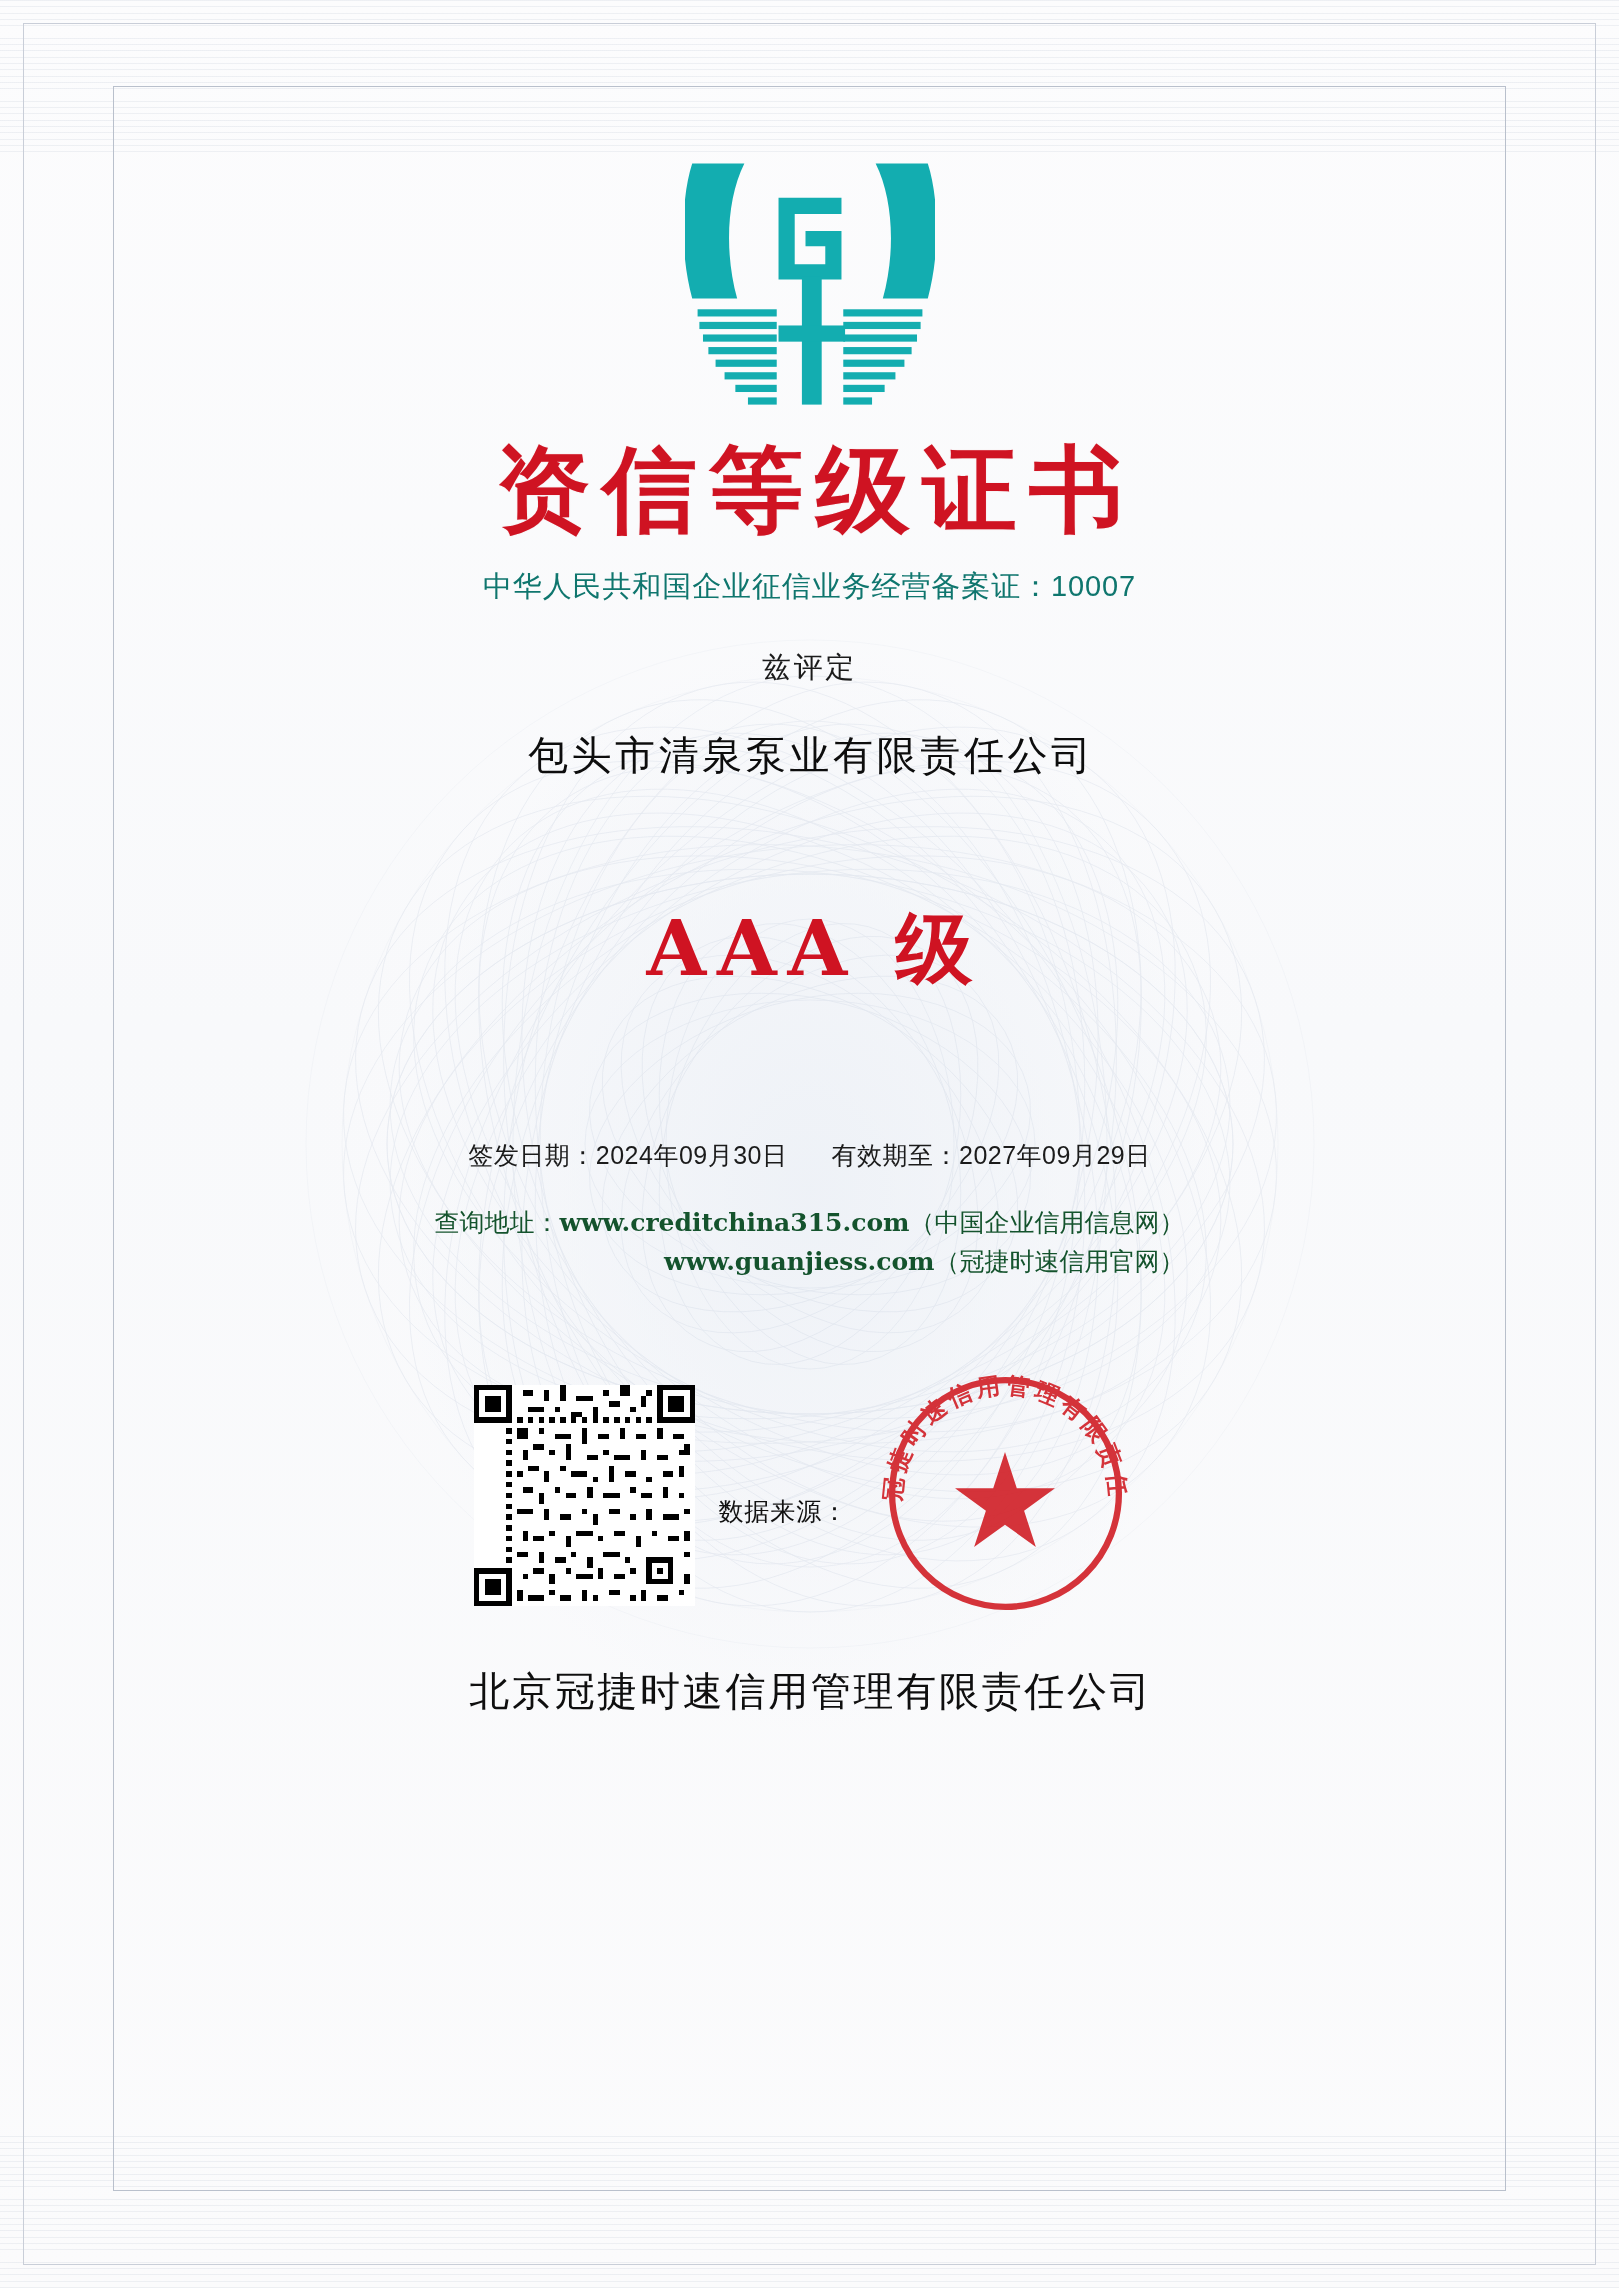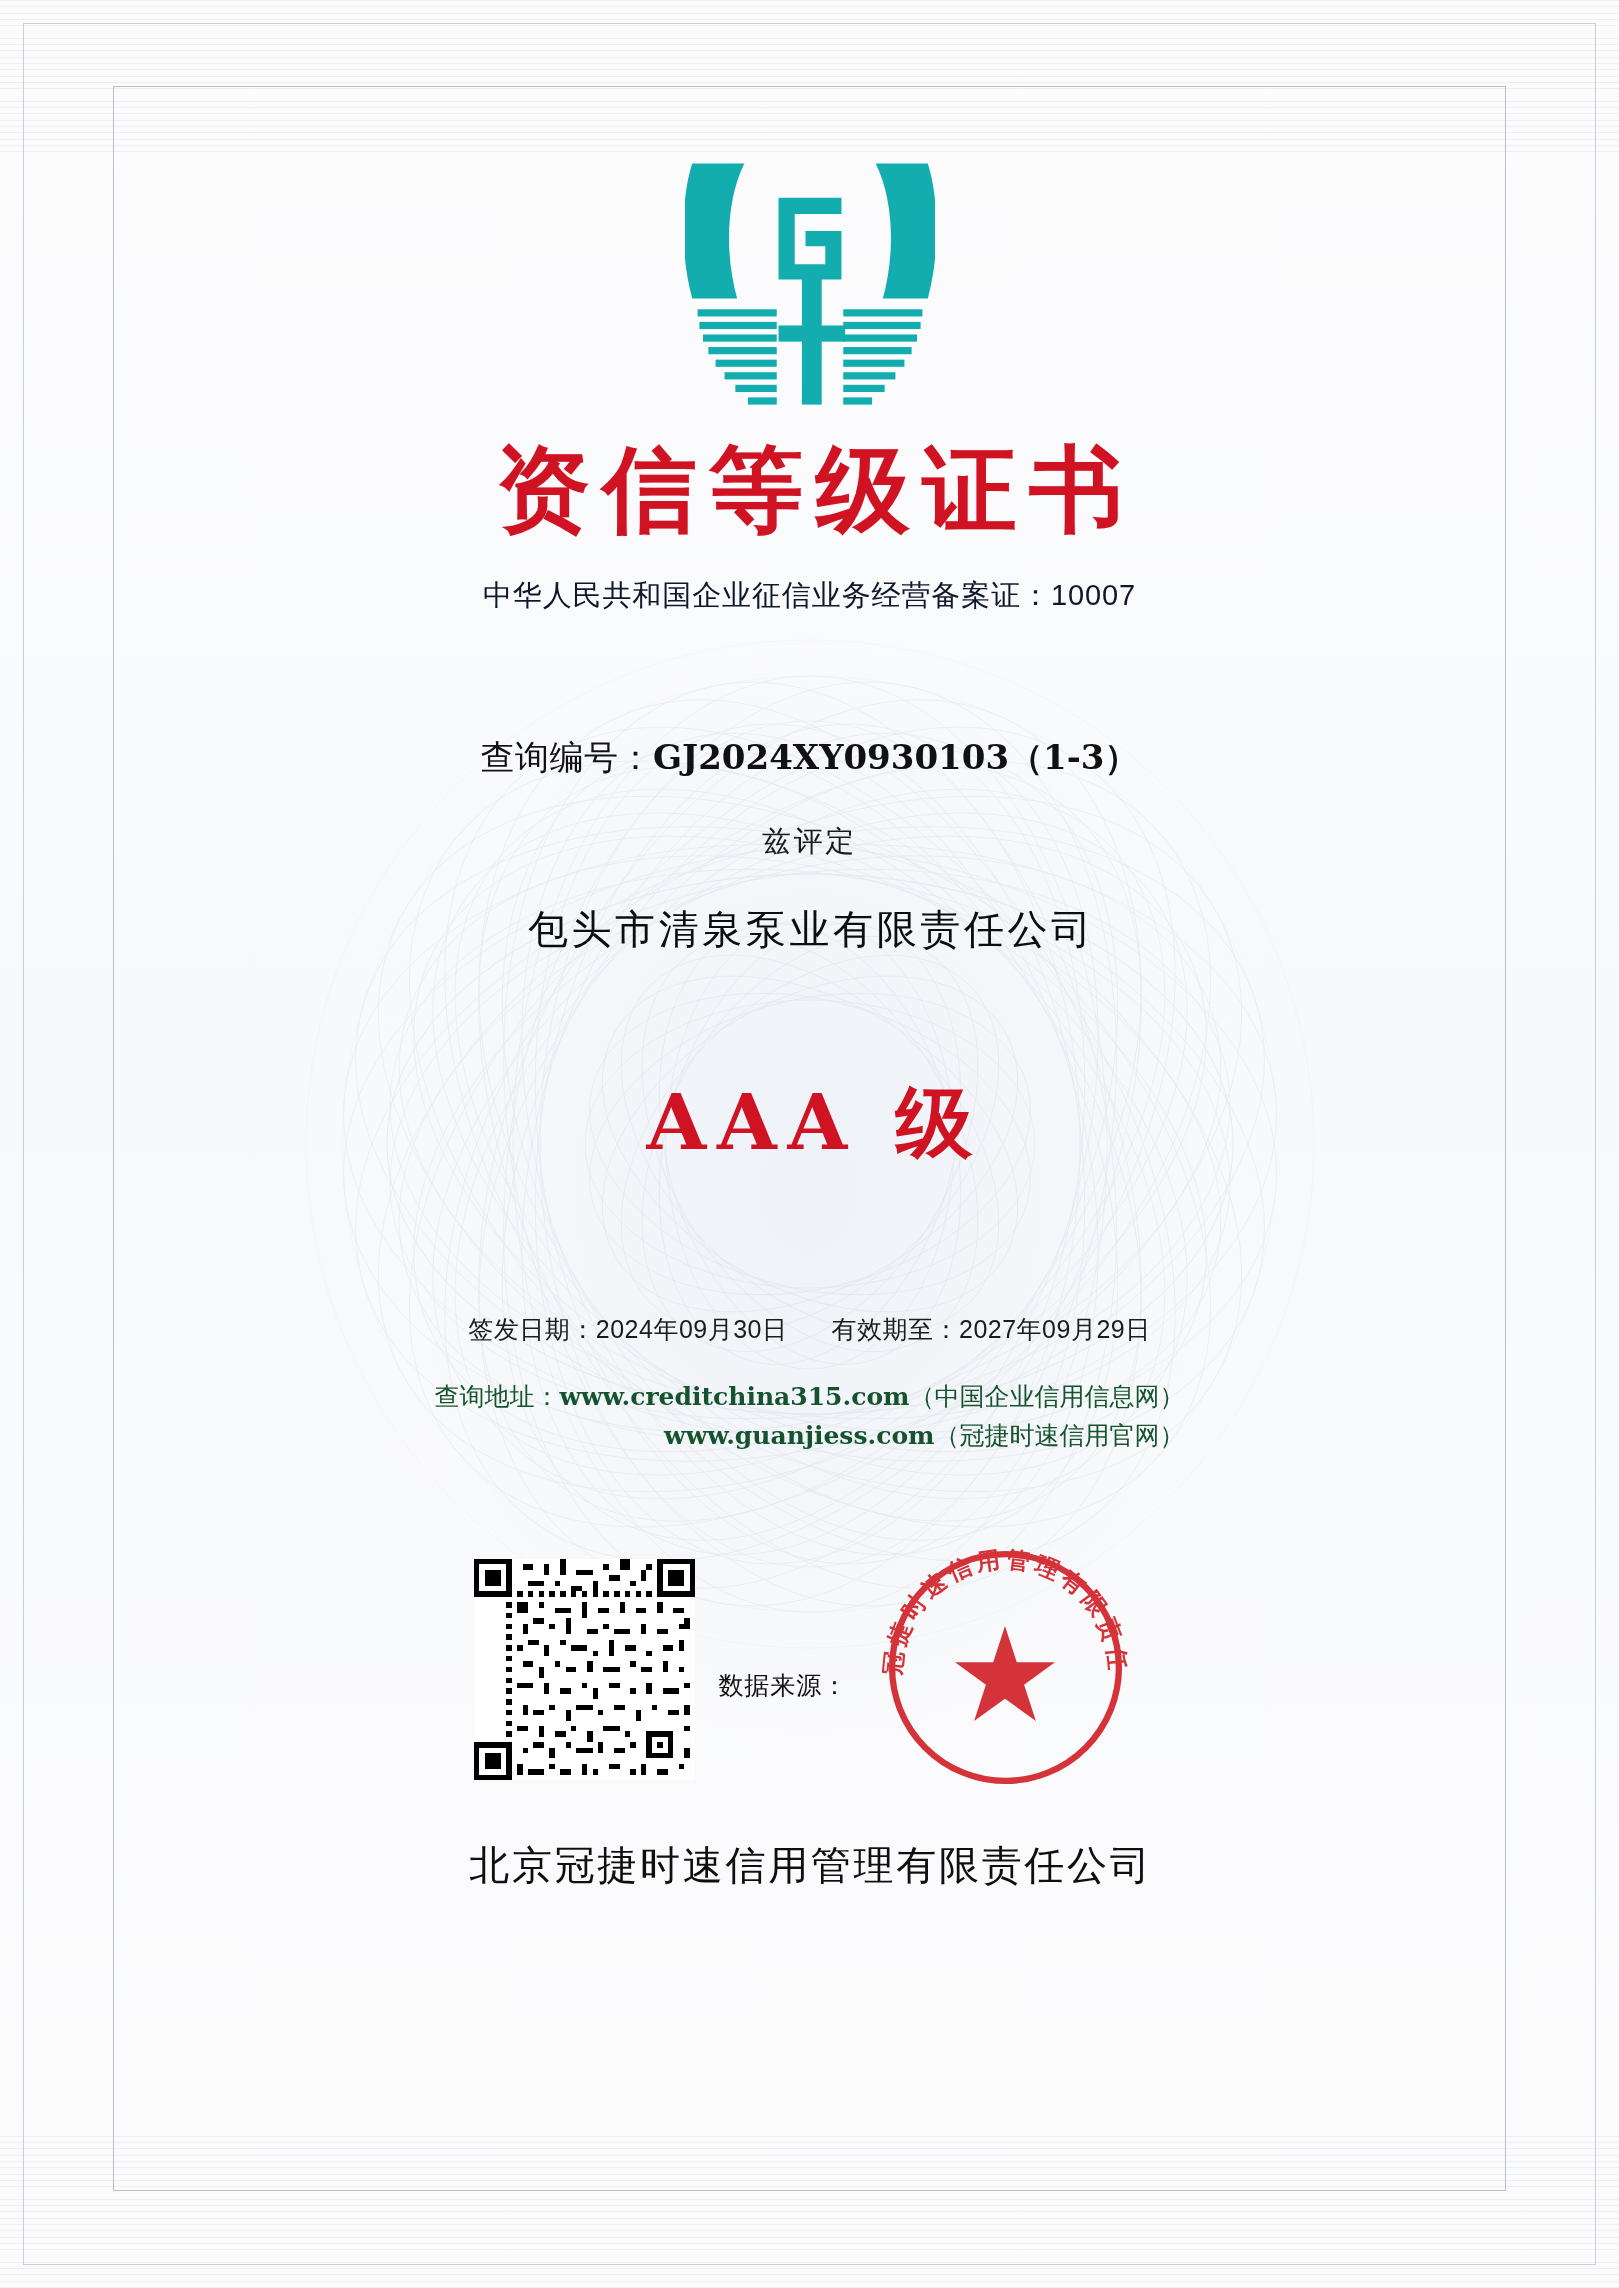--- a/index.html
+++ b/index.html
@@ -97,23 +97,23 @@
     font-weight: bold;
     font-size: 94px;
     letter-spacing: 12.6px;
     color: #cf1322;
     text-indent: 12.6px;
     line-height: 1.08;
     text-shadow: 0 0 0.9px rgba(207,19,34,0.35);
   }
 
   .sub-title {
-    margin-top: 35px;
+    margin-top: 26px;
     font-size: 29px;
-    color: #0f172a;
+    color: #0f766e;
     letter-spacing: 0.9px;
   }
 
   .query-no {
     margin-top: 119px;
     font-family: "DejaVu Serif", "Liberation Serif", serif;
     font-size: 34px;
     color: #111111;
     letter-spacing: 0.5px;
   }
@@ -330,23 +330,20 @@
           <rect x="176" y="252" width="46" height="8"></rect>
           <rect x="176" y="266" width="32" height="8"></rect>
         </g>
       </svg>
     </div>
 
     <div class="main-title">资信等级证书</div>
 
     <div class="sub-title">中华人民共和国企业征信业务经营备案证：10007</div>
 
-    <div class="query-no">
-      <span class="label">查询编号：</span><span class="value">GJ2024XY0930103（1-3）</span>
-    </div>
 
     <div class="hereby">兹评定</div>
 
     <div class="company-name">包头市清泉泵业有限责任公司</div>
 
     <div class="grade">AAA 级</div>
 
     <div class="dates">
       <span>签发日期：2024年09月30日</span>
       <span>有效期至：2027年09月29日</span>

